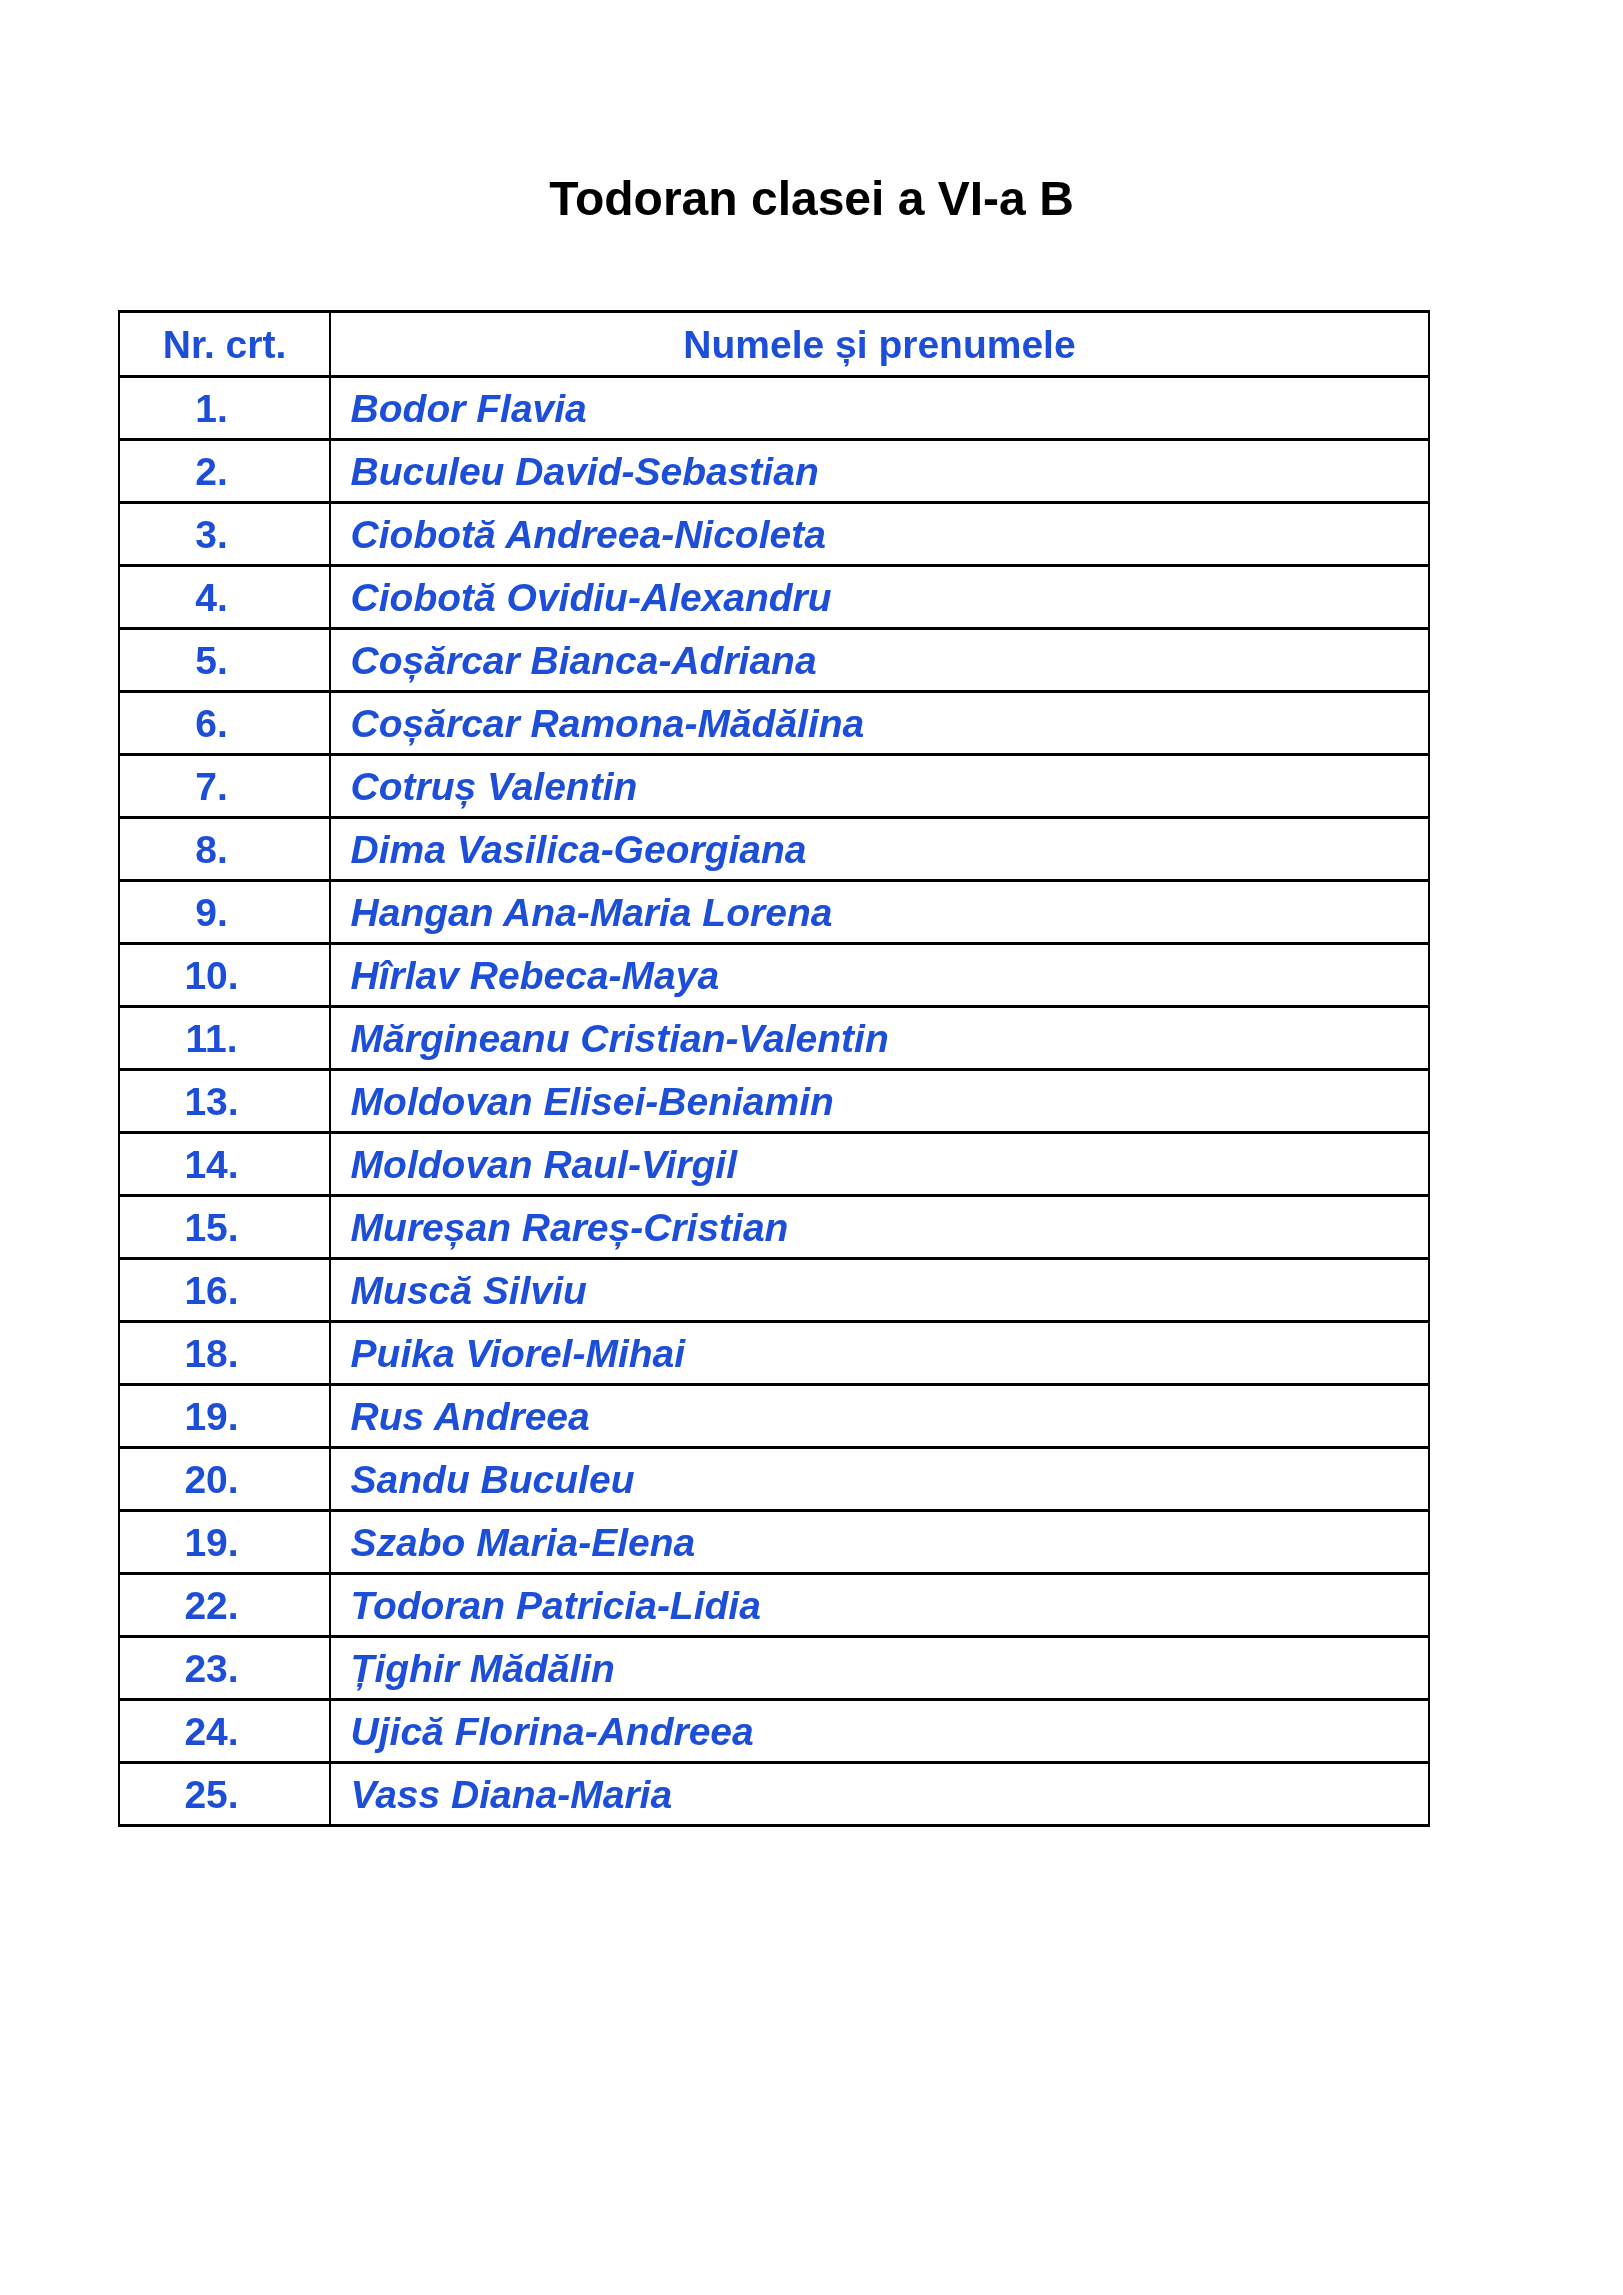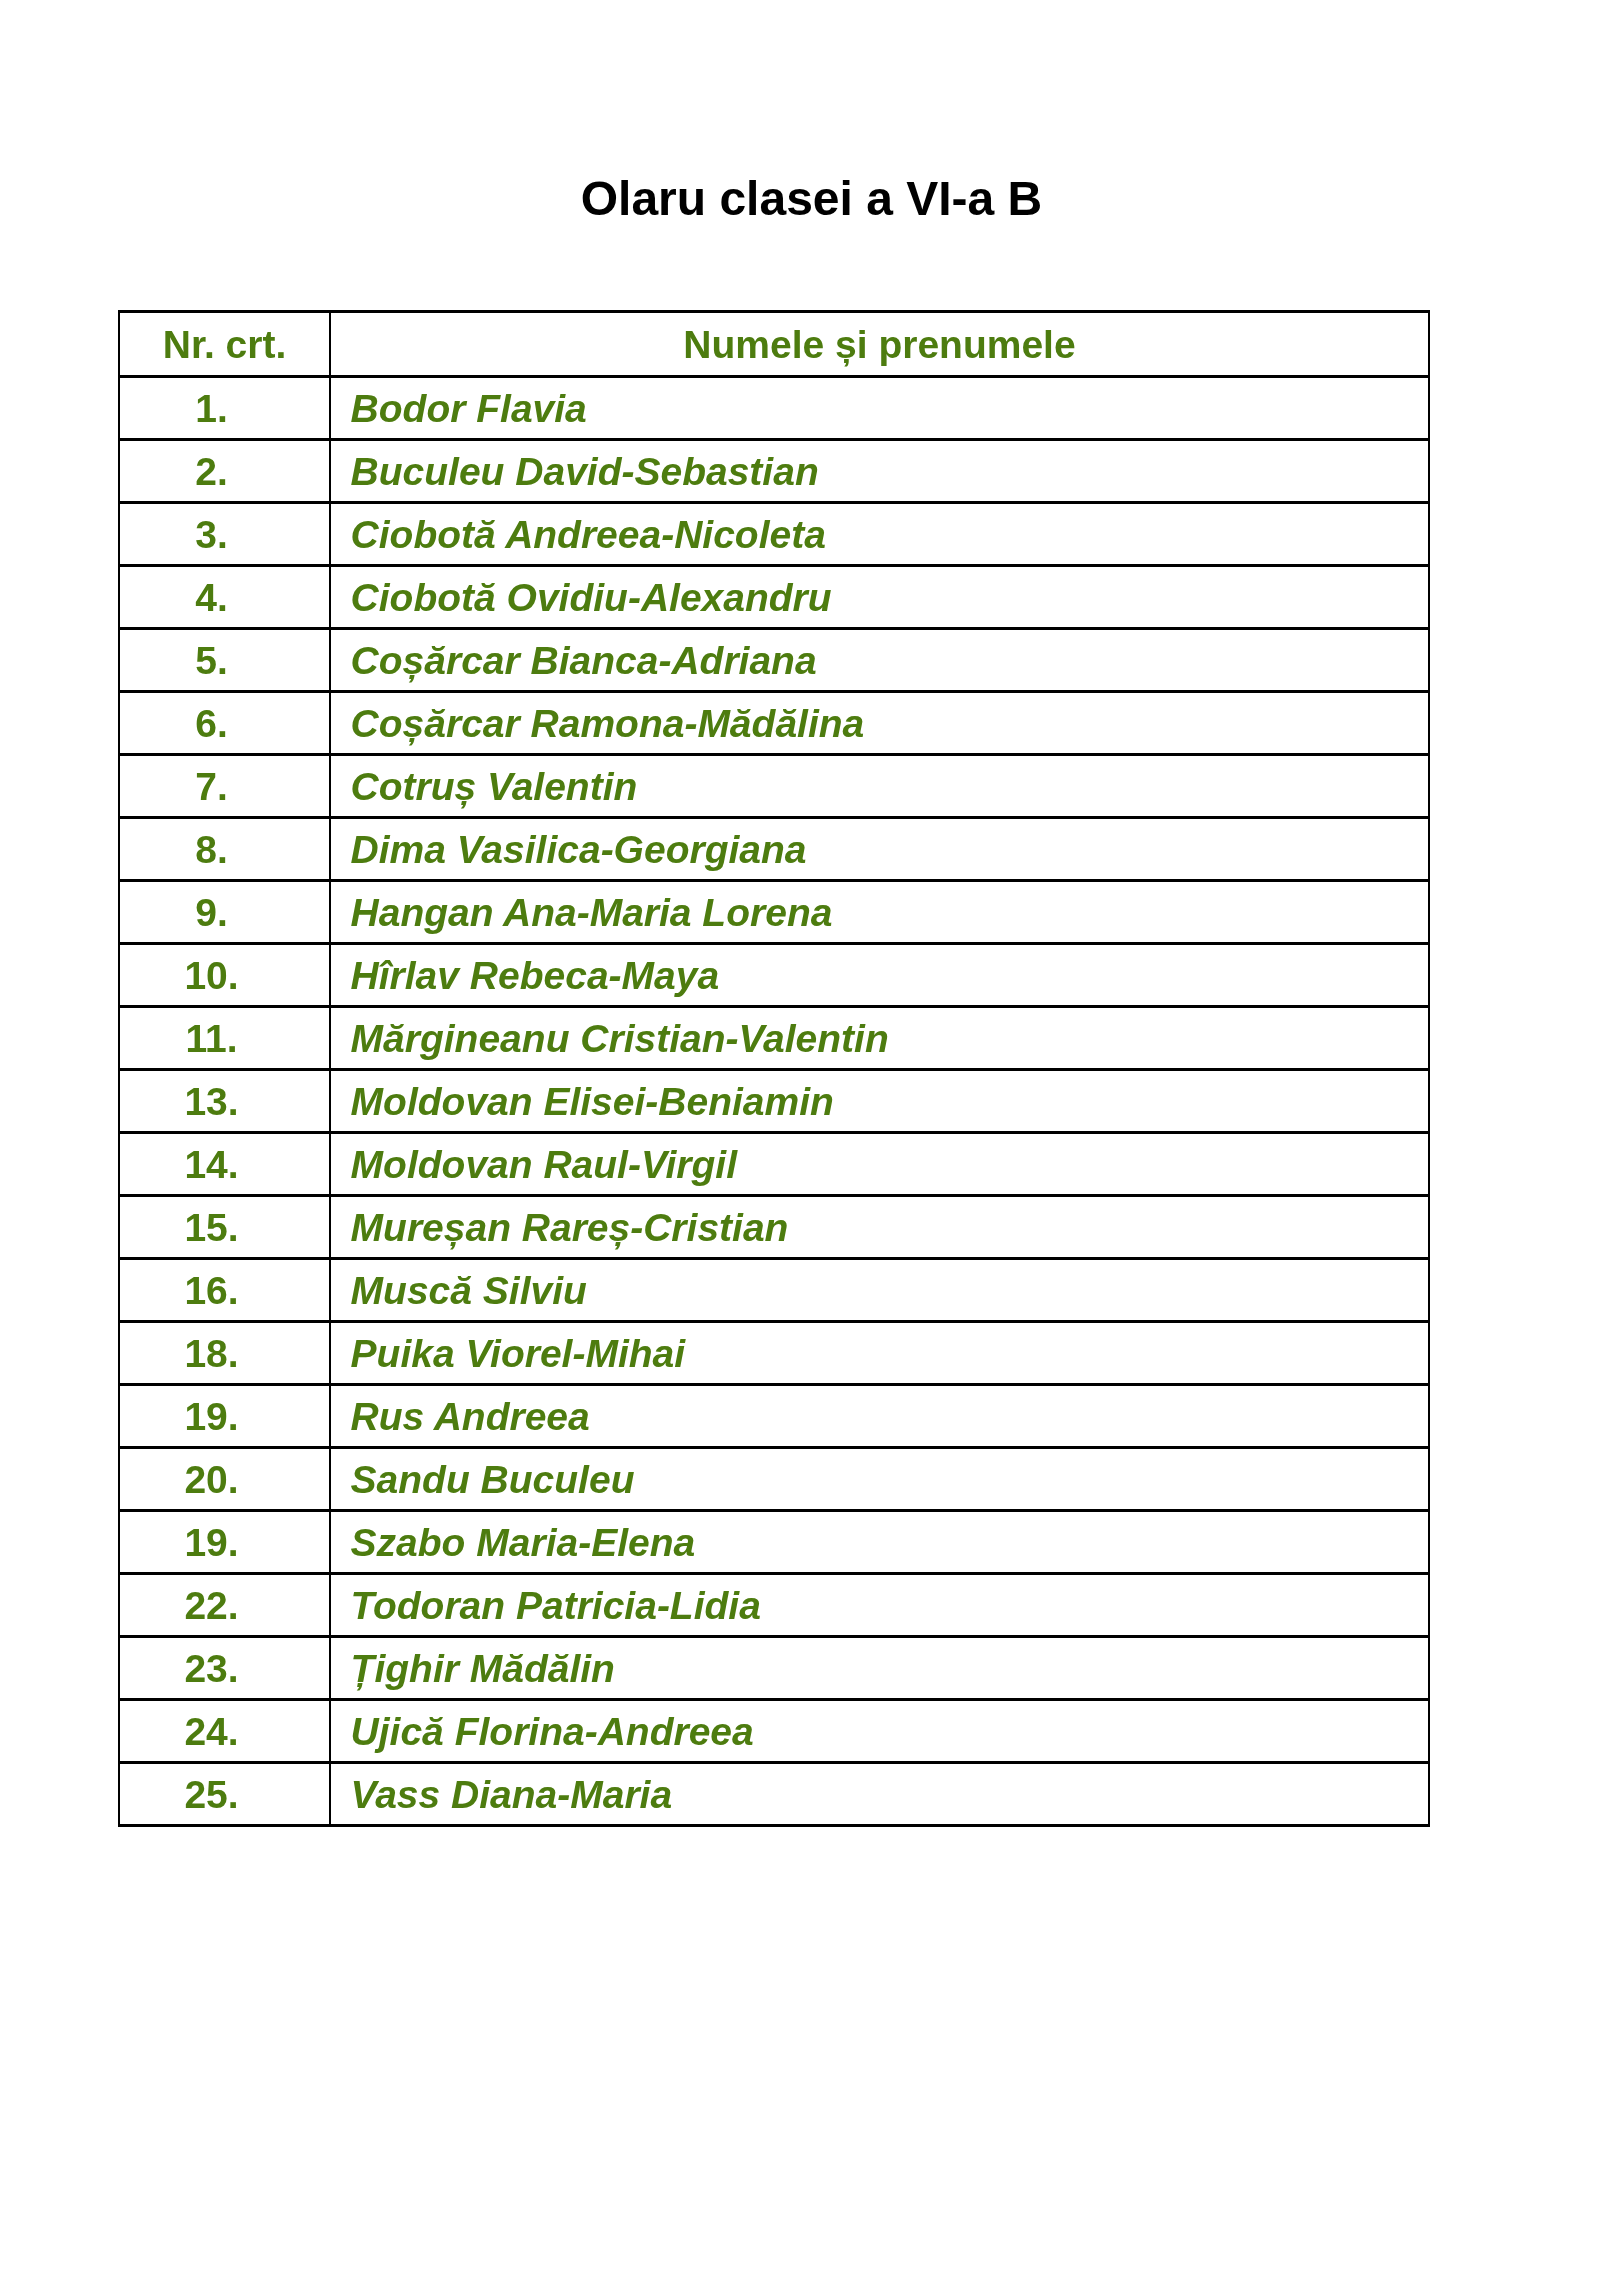--- a/index.html
+++ b/index.html
@@ -43,21 +43,21 @@
     border-top: 3.3px solid #000000;
     border-bottom: 3.3px solid #000000;
     border-left: 2.6px solid #000000;
     border-right: 2.6px solid #000000;
     padding: 0;
     font-weight: bold;
     font-size: 39px;
     line-height: 1.0;
     vertical-align: middle;
     background: #ffffff;
-    color: #4d7c0f;
+    color: #1d4ed8;
     white-space: nowrap;
     overflow: hidden;
   }
   .students th {
     height: 62px;
     text-align: center;
   }
   .students td {
     height: 60px;
   }
@@ -67,21 +67,21 @@
   }
   td.name-cell {
     text-align: left;
     padding-left: 19.6px;
     font-style: italic;
   }
 </style>
 </head>
 <body>
 
-<h1 class="doc-title">Olaru clasei a VI-a B</h1>
+<h1 class="doc-title">Todoran clasei a VI-a B</h1>
 
 <div class="table-wrap">
   <table class="students">
     <colgroup>
       <col class="col-nr">
       <col class="col-name">
     </colgroup>
     <thead>
       <tr>
         <th>Nr. crt.</th>

